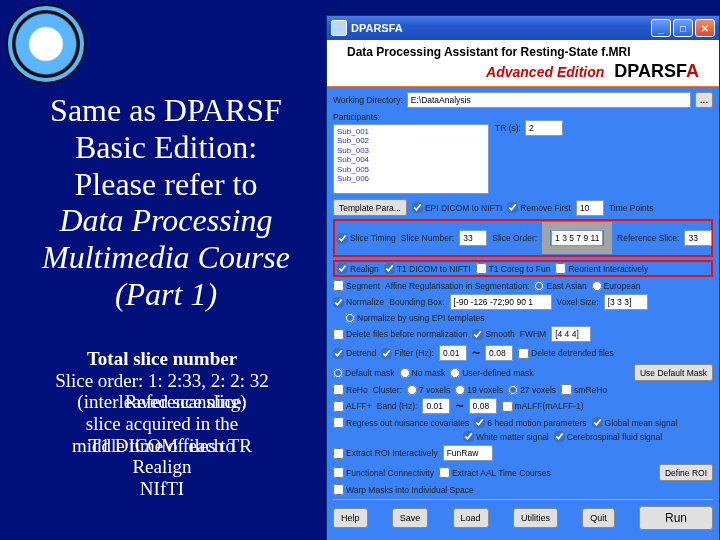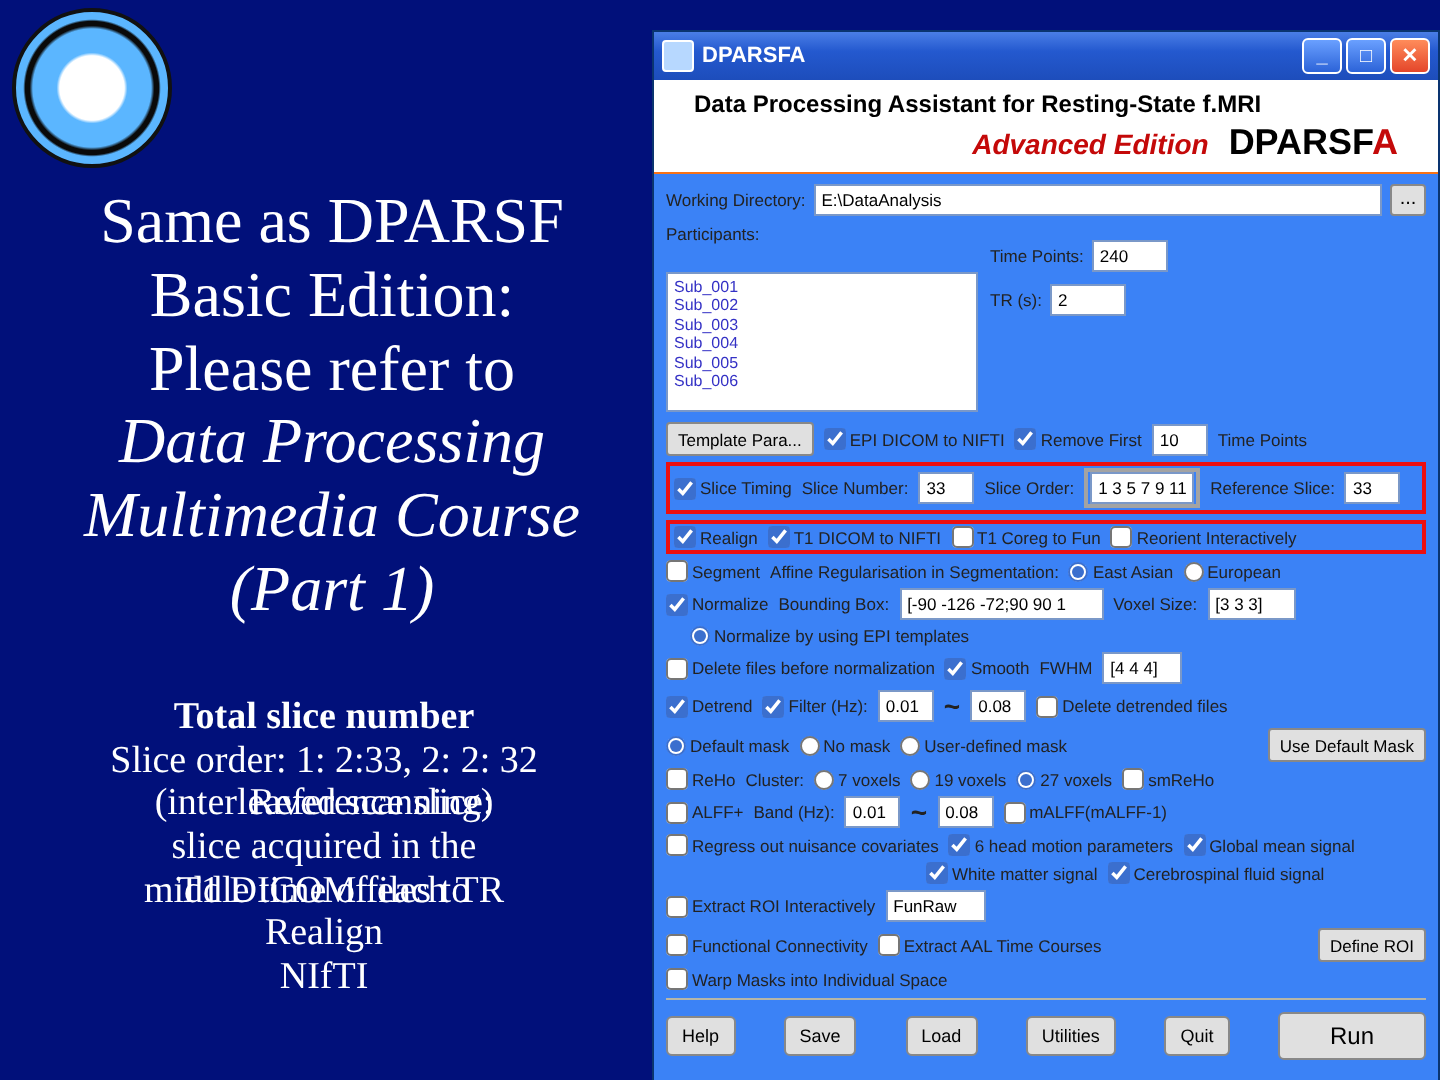--- a/index.html
+++ b/index.html
@@ -113,37 +113,33 @@
 
   <div class="body">
 
     <div class="row">
       <span class="lbl">Working Directory:</span>
       <input class="sunken inp-lg" value="E:\DataAnalysis" style="">
       <button class="btn-browse">...</button>
     </div>
 
     <div class="participants">
-      <div style="display:flex;flex-direction:column;gap:14px;">
+      <div style="display:flex;flex-direction:column;gap:2px;">
       <span class="lbl">Participants:</span>
       <div class="part-list">
         <div>Sub_001</div>
         <div>Sub_002</div>
         <div>Sub_003</div>
         <div>Sub_004</div>
         <div>Sub_005</div>
         <div>Sub_006</div>
       </div>
       </div>
       <div class="part-side">
         <div class="nrow">
-          <span class="lbl">Time Points:</span>
-          <input class="sunken n-in" value="240" style="">
-        </div>
-        <div class="nrow">
           <span class="lbl">TR (s):</span>
           <input class="sunken n-in" value="2" style="">
         </div>
       </div>
     </div>
 
     <div class="option-row">
       <button class="btn-def">Template Para...</button>
       <label class="chk">
           <input type="checkbox" checked="" style="">
@@ -159,21 +155,21 @@
 
     <div class="redbox">
       <div class="redbox-inner">
         <label class="chk">
             <input type="checkbox" checked="" style="">
             <span>Slice Timing</span>
           </label>
         <span class="lbl">Slice Number:</span>
         <input class="sunken inp-s" value="33" style="">
         <span class="lbl">Slice Order:</span>
-        <span style="display:inline-block;border:2px solid #a3a3a3;padding:0 1px;">
+        <span style="display:inline-block;border:8px solid #a3a3a3;padding:0 1px;">
           <input class="sunken" style="width: 52px;" value="1 3 5 7 9 11">
         </span>
         <span class="lbl">Reference Slice:</span>
         <input class="sunken inp-s" value="33" style="">
       </div>
     </div>
 
     <div class="redbox">
       <div class="redbox-inner">
         <label class="chk">

